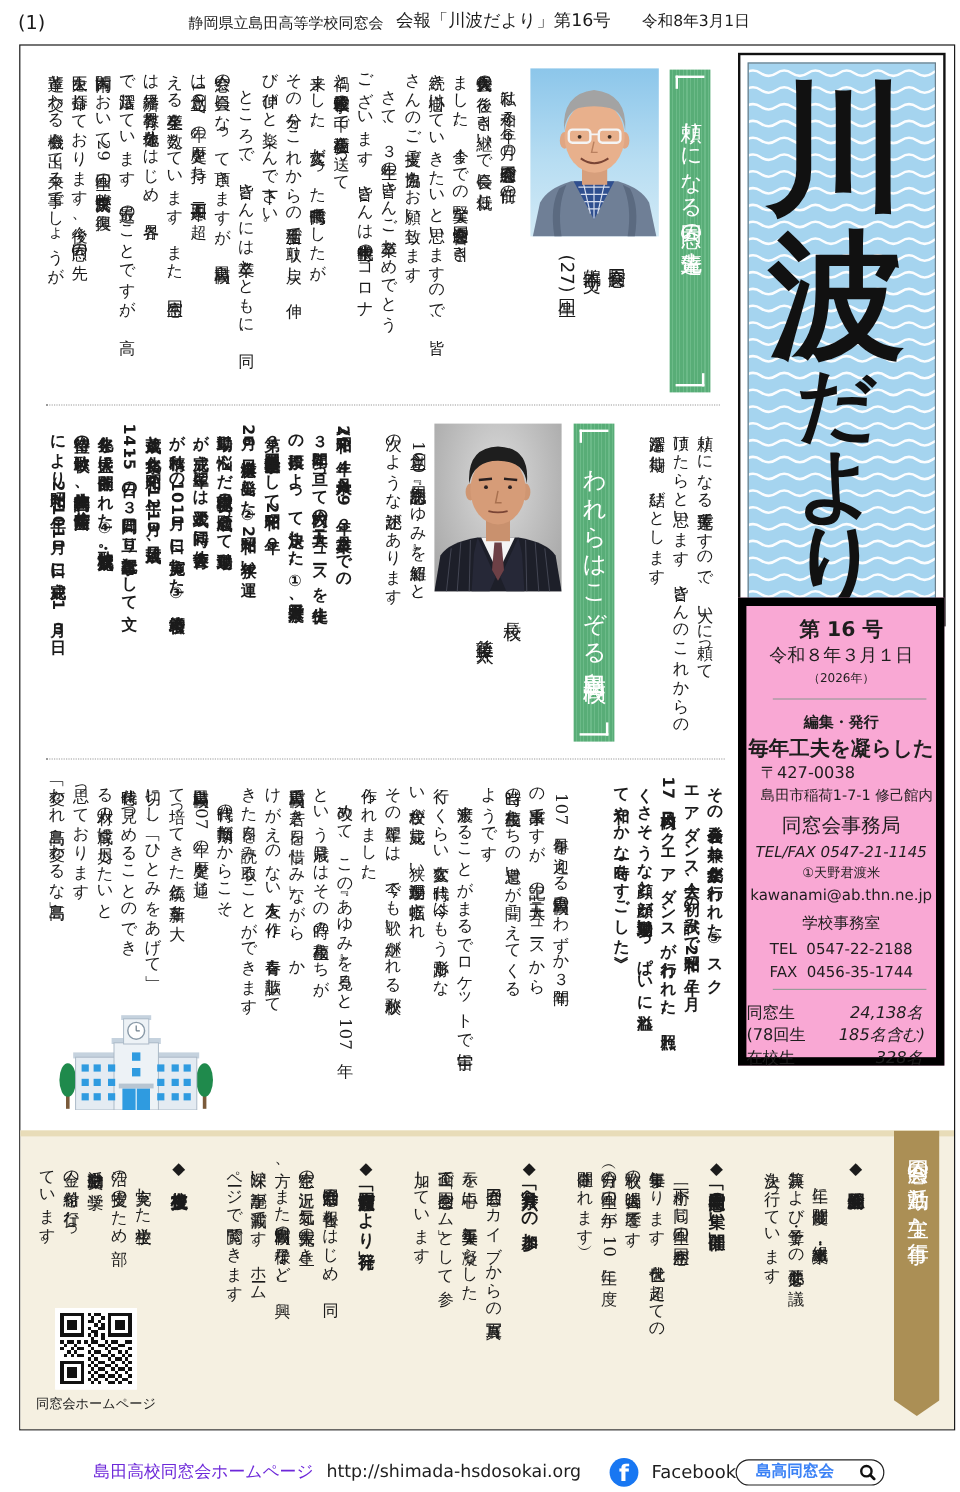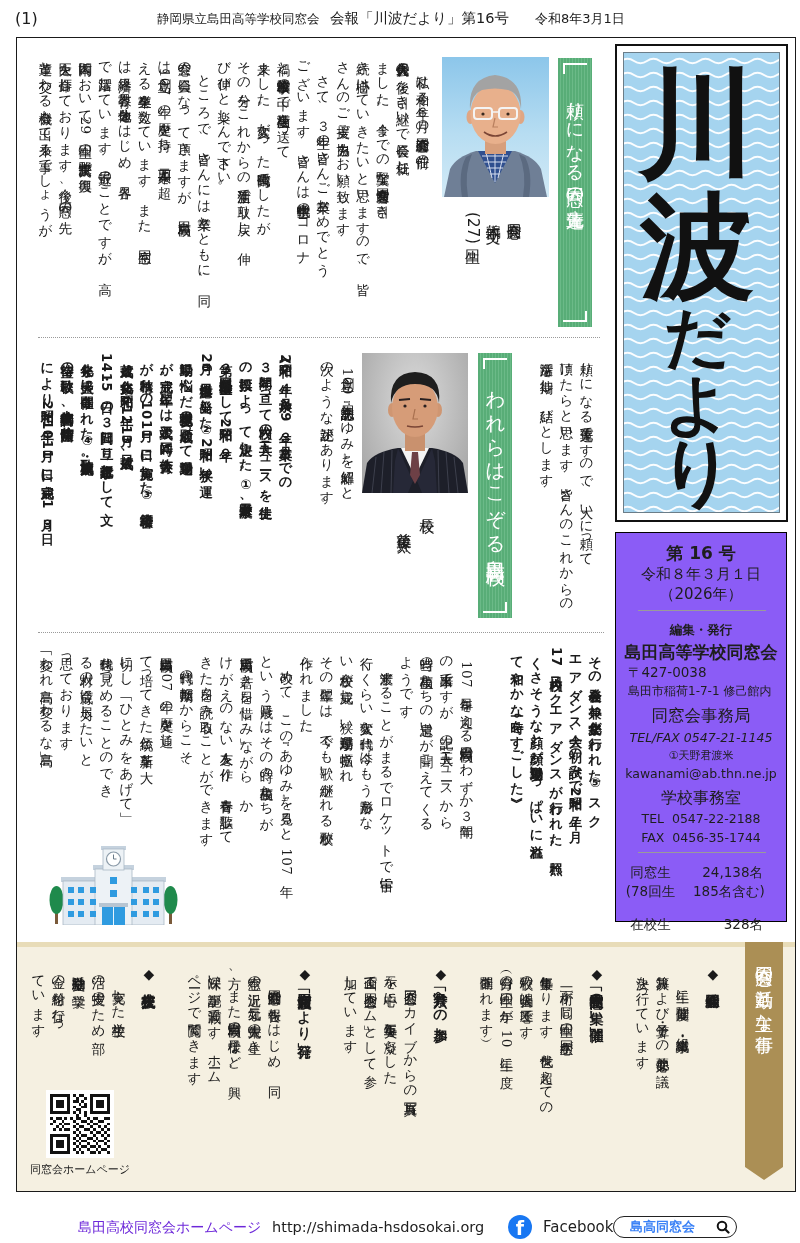--- a/index.html
+++ b/index.html
@@ -34,27 +34,27 @@
   .banner .btext { position:absolute; left:0; width:100%; writing-mode:vertical-rl; text-orientation:mixed; color:#ffffff; font-family:"DejaVu Sans", "Liberation Sans", sans-serif; white-space:nowrap; }
 
   .caption { font-family:"DejaVu Sans", "Liberation Sans", sans-serif; font-size:15px; color:#1b1b1b; letter-spacing:0.2px; }
 
   
   .mast-frame { left:615px; top:44px; width:173px; height:478px; border:2px solid #111; box-sizing:border-box; background:#fff; }
   .mast-panel { left:623px; top:52px; width:157px; height:461px; background:#a5d4ef; border:1px solid #6b7d88; box-sizing:border-box; overflow:hidden; }
   .callig { position:absolute; left:-4px; width:100%; text-align:center; font-family:"DejaVu Serif", "Liberation Serif", serif; font-weight:bold; color:#111; }
 
   
-  .info { left:615px; top:532px; width:172px; height:390px; border:1px solid #000000; box-sizing:border-box; background:#8b5cf6; }
+  .info { left:615px; top:498px; width:172px; height:390px; border:7px solid #000000; box-sizing:border-box; background:#f9a8d4; }
   .il { position:absolute; left:0; width:100%; text-align:center; font-family:"DejaVu Sans", "Liberation Sans", sans-serif; color:#1e1e1e; white-space:pre; }
   .il-left { text-align:left; padding-left:12px; box-sizing:border-box; }
   .ihr { position:absolute; left:22px; width:128px; border-top:1.5px solid #9a9a9a; }
   .stat { position:absolute; left:0; width:100%; height:18px; font-family:"DejaVu Sans", "Liberation Sans", sans-serif; font-size:13.5px; line-height:18px; color:#1e1e1e; }
-  .stat .lbl { position:absolute; left:0; width:69px; text-align:center; white-space:nowrap; }
-  .stat .val { position:absolute; left:77px; width:70px; text-align:right; white-space:nowrap; }
+  .stat .lbl { position:absolute; left:0; width:69px; text-align:left; white-space:nowrap; }
+  .stat .val { position:absolute; left:77px; width:70px; text-align:right; white-space:nowrap;font-style:italic; }
 
   
   .act { left:17px; top:942px; width:778px; height:249px; background:#f5f0e1; border-top:5px solid #e8dcb8; box-sizing:border-box; }
   .act-text > div { line-height:20px; }
   .act-text .hd { font-family:"DejaVu Sans", "Liberation Sans", sans-serif; font-weight:bold; font-size:14px; letter-spacing:0.3px; margin-left:10px; }
   .act-text .gap { margin-left:26px; }
   .tag { left:745px; top:942px; width:38px; height:238px; background:#ab8f55; clip-path:polygon(0 0, 100% 0, 100% 94.5%, 50% 100%, 0 94.5%); }
   .tag .ttext { position:absolute; left:0; top:11px; width:100%; writing-mode:vertical-rl; line-height:38px; color:#fff; font-family:"DejaVu Sans", "Liberation Sans", sans-serif; font-size:18px; letter-spacing:0.8px; white-space:nowrap; }
   .qr { left:46px; top:1090px; width:68px; height:68px; background:#fff; }
   .qr-cap { left:30px; top:1163px; font-size:11px; line-height:14px; color:#222; }
@@ -321,43 +321,43 @@
     <div class="callig" style="top:12px; font-size:118px; line-height:118px;">川</div>
     <div class="callig" style="top:136px; font-size:114px; line-height:114px;">波</div>
     <div class="callig" style="top:251px; font-size:66px; line-height:66px;">だ</div>
     <div class="callig" style="top:318px; font-size:66px; line-height:66px;">よ</div>
     <div class="callig" style="top:381px; font-size:74px; line-height:74px;">り</div>
   </div>
 
   <div class="abs info">
     <div class="il" style="top:10px; font-size:17px; line-height:20px; font-weight:bold;">第 16 号</div>
     <div class="il" style="top:33px; font-size:15px; line-height:16px;">令和８年３月１日</div>
-    <div class="il" style="top:53px; font-size:15px; line-height:16px;">（2026年）</div>
+    <div class="il" style="top:53px; font-size:10px; line-height:16px;">（2026年）</div>
     <div class="ihr" style="top:77px;"></div>
     <div class="il" style="top:89px; font-size:12.5px; line-height:16px; font-weight:bold;">編集・発行</div>
-    <div class="il" style="top:109px; font-size:17px; line-height:20px; font-weight:bold;">島田高等学校同窓会</div>
+    <div class="il" style="top:109px; font-size:17px; line-height:20px; font-weight:bold;">毎年工夫を凝らした</div>
     <div class="il il-left" style="top:131px; font-size:13.5px; line-height:17px;">〒427-0038</div>
     <div class="il il-left" style="top:150px; font-size:12px; line-height:16px;">島田市稲荷1-7-1 修己館内</div>
     <div class="il" style="top:173px; font-size:16.5px; line-height:20px;">同窓会事務局</div>
     <div class="il" style="top:197px; font-size:12.5px; line-height:16px;font-style:italic;">TEL/FAX 0547-21-1145</div>
     <div class="il" style="top:216px; font-size:11px; line-height:14px;">①天野君渡米</div>
     <div class="il" style="top:233px; font-size:12.5px; line-height:16px;">kawanami@ab.thn.ne.jp</div>
-    <div class="il" style="top:255px; font-size:16px; line-height:20px;">学校事務室</div>
+    <div class="il" style="top:255px; font-size:13px; line-height:20px;">学校事務室</div>
     <div class="il" style="top:278px; font-size:12.5px; line-height:16px;">TEL  0547-22-2188</div>
     <div class="il" style="top:297px; font-size:12.5px; line-height:16px;">FAX  0456-35-1744</div>
     <div class="ihr" style="top:319px;"></div>
     <div class="stat" style="top:330px;">
       <span class="lbl">同窓生</span>
       <span class="val">24,138名</span>
     </div>
     <div class="stat" style="top:349px;">
       <span class="lbl">(78回生</span>
       <span class="val">185名含む)</span>
     </div>
-    <div class="stat" style="top:368px;margin-top:14px;">
+    <div class="stat" style="top:368px;">
       <span class="lbl">在校生</span>
       <span class="val">328名</span>
     </div>
   </div>
 
   <div class="abs act"></div>
 
   <div class="abs tag">
     <div class="ttext">同窓会の活動と主な行事</div>
   </div>

